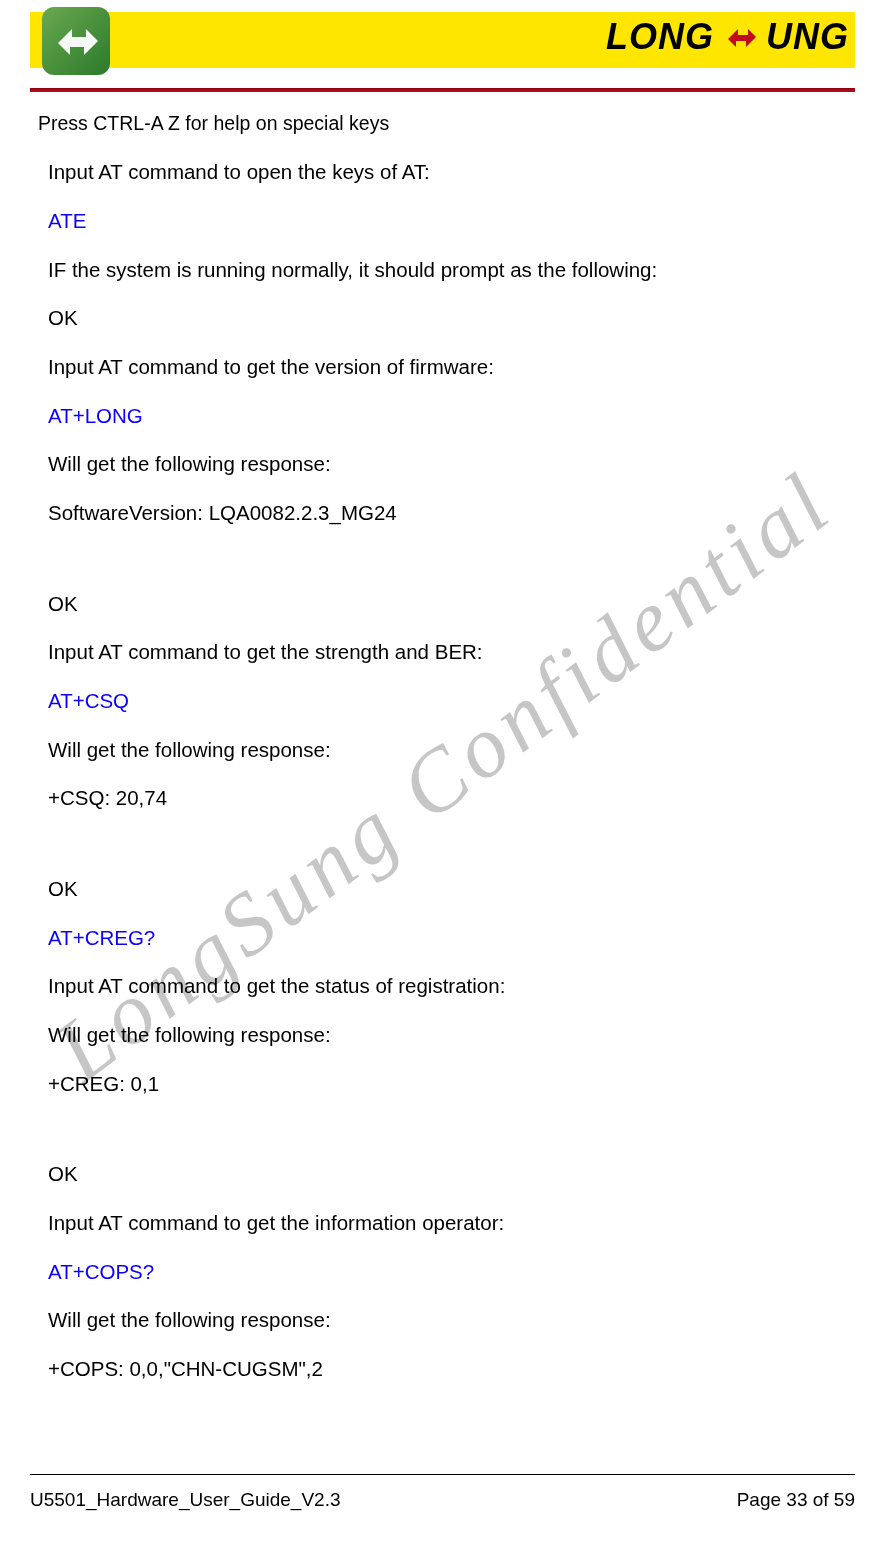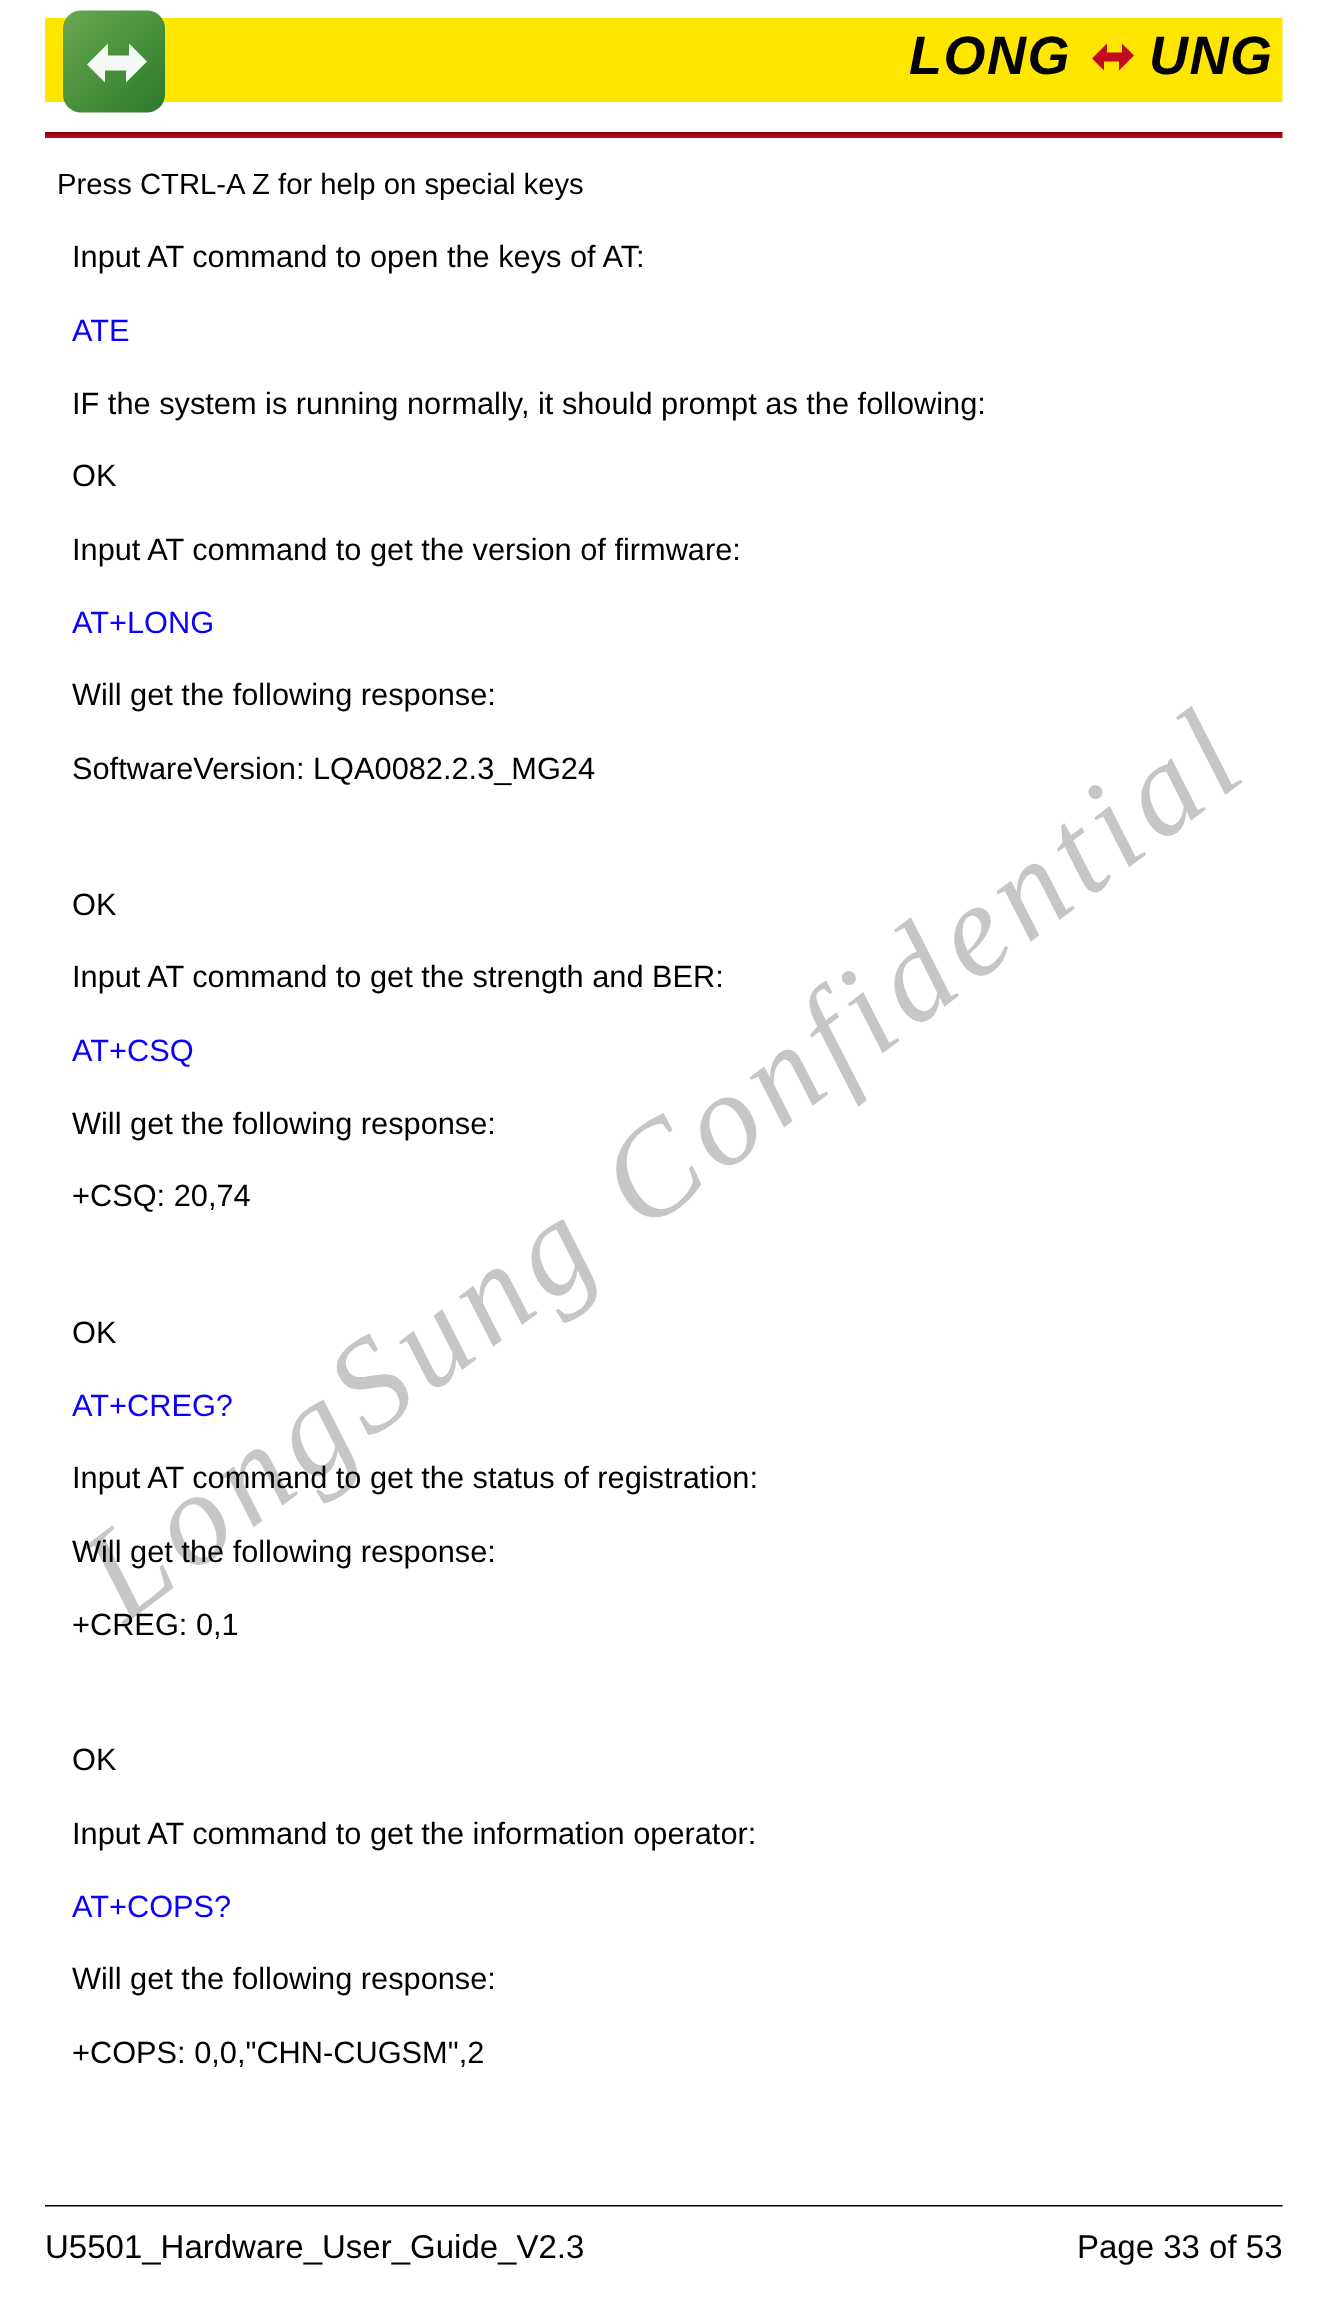--- a/index.html
+++ b/index.html
@@ -101,21 +101,21 @@
       right: 30px;
     }
     .footer-line {
       height: 1.5px;
       background: #000;
       margin-bottom: 14px;
     }
     .footer-row {
       display: flex;
       justify-content: space-between;
-      font-size: 22px;
+      font-size: 19px;
       color: #000;
     }
   </style>
 </head>
 <body>
 
 <div class="header-bar">
   <div class="yellow-bar"></div>
   <svg class="logo-left" viewBox="0 0 76 76">
     <defs>
@@ -166,15 +166,15 @@
   <p class="line indent">Input AT command to get the information operator:</p>
   <p class="line indent at-cmd">AT+COPS?</p>
   <p class="line indent">Will get the following response:</p>
   <p class="line indent">+COPS: 0,0,"CHN-CUGSM",2</p>
 </div>
 
 <div class="footer">
   <div class="footer-line"></div>
   <div class="footer-row">
     <span>U5501_Hardware_User_Guide_V2.3</span>
-    <span>Page 33 of 53</span>
+    <span>Page 33 of 59</span>
   </div>
 </div>
 
 </body></html>

